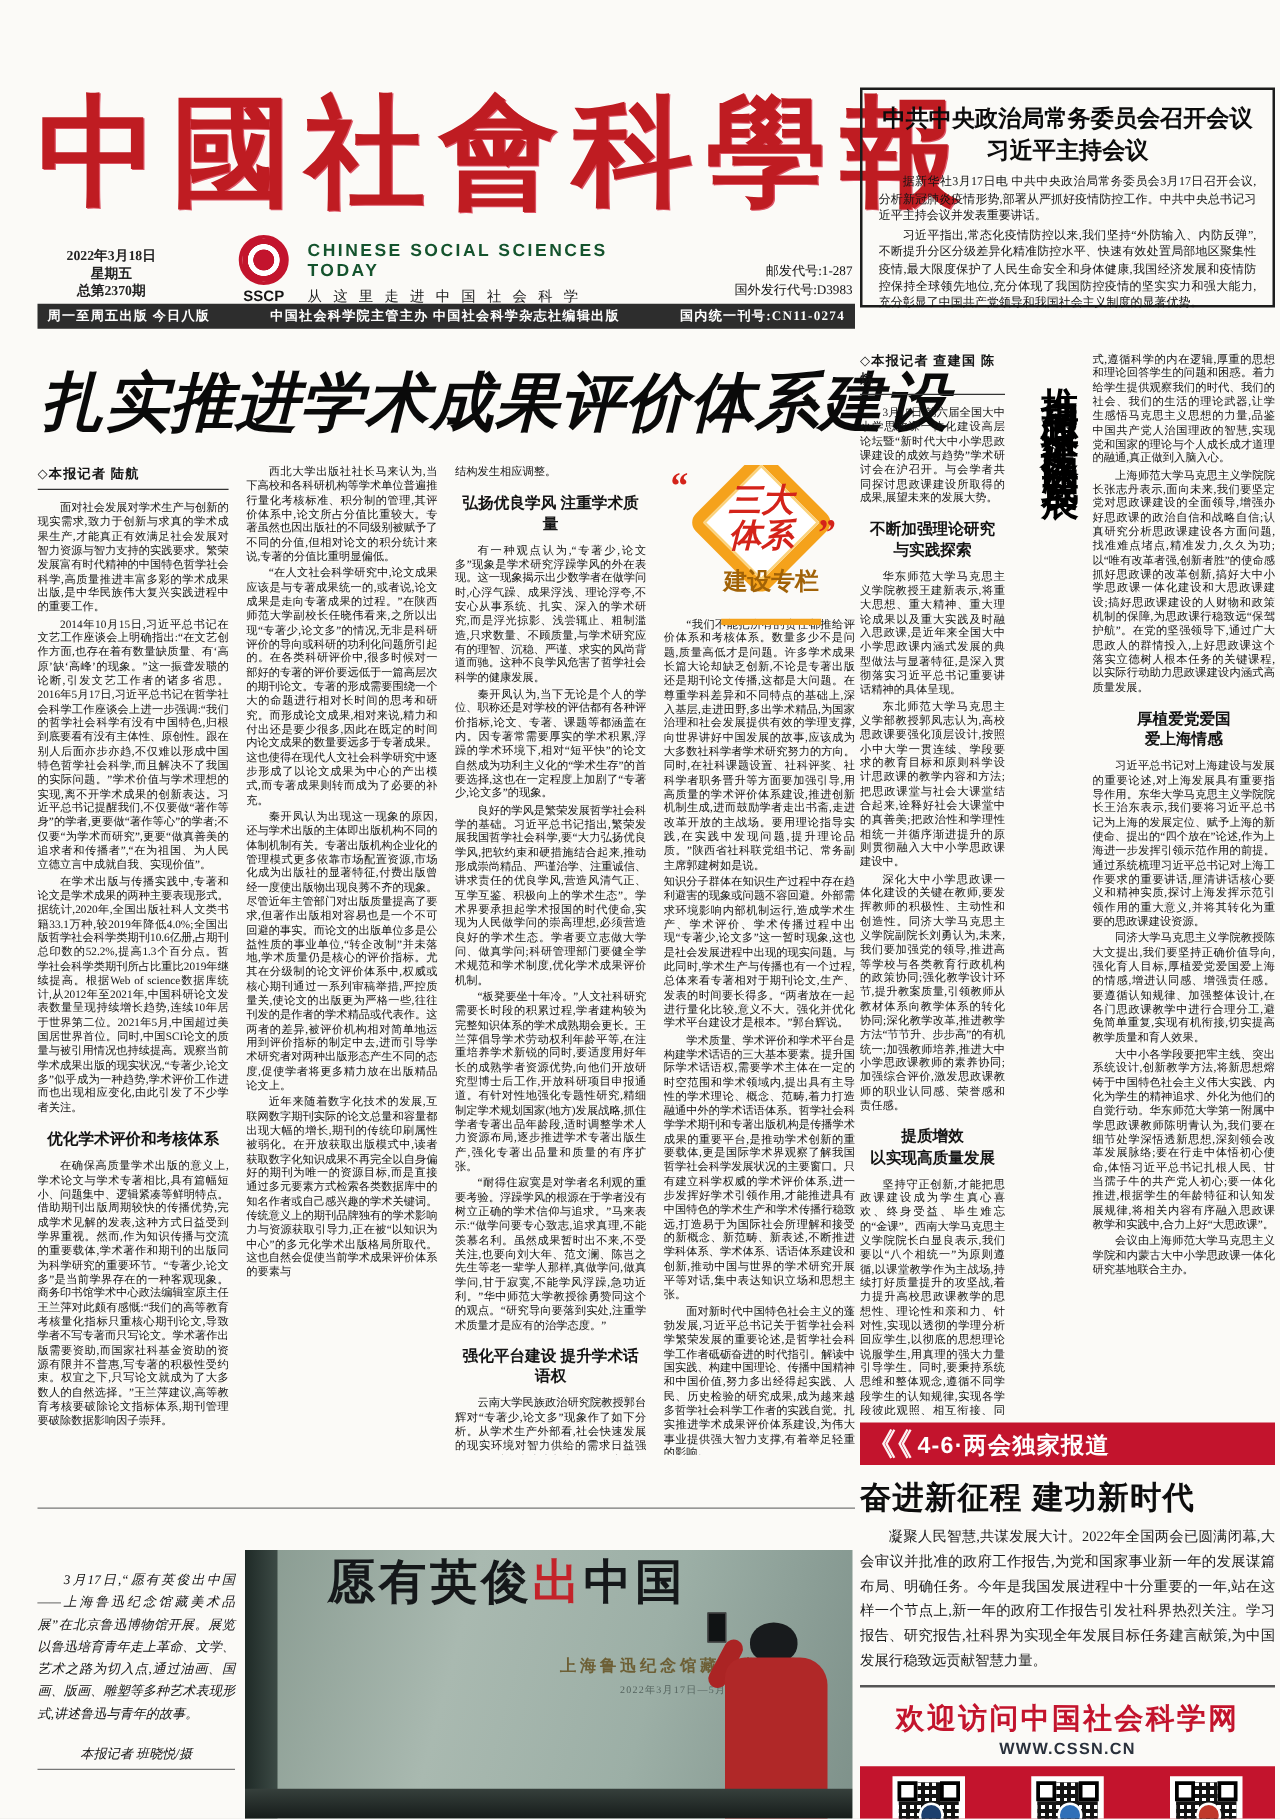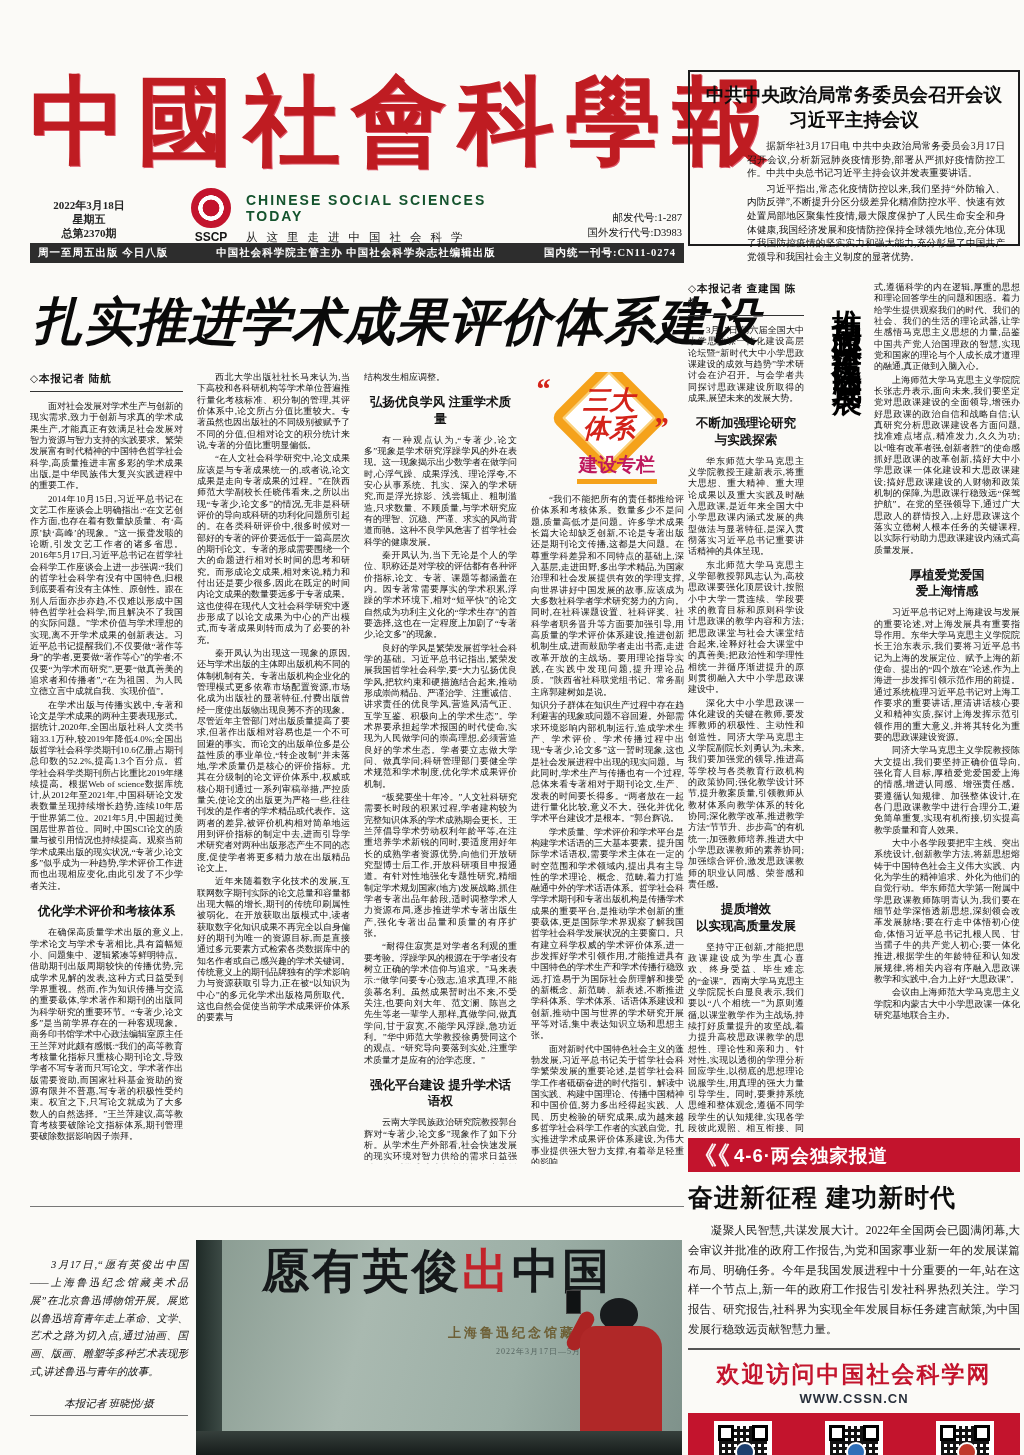--- a/index.html
+++ b/index.html
@@ -24,21 +24,21 @@
   .codes{position:absolute;right:2px;bottom:0;text-align:right;font-size:10.5px;line-height:15px;color:#111;}
   .mast-bar{position:absolute;left:30px;top:243px;width:654px;height:20px;background:#2d2d2d;color:#fff;
         display:flex;justify-content:space-between;align-items:center;padding:0 8px;box-sizing:border-box;
         font-size:10.5px;font-weight:bold;letter-spacing:1px;}
 
   
   .top-box{position:absolute;left:688px;top:70px;width:332px;height:176px;border:2px solid #1c1c1c;
         box-sizing:border-box;padding:10px 13px 6px;}
   .top-box-title{font-family:"Liberation Sans","DejaVu Sans",sans-serif;font-weight:900;font-size:18.5px;
         line-height:25px;text-align:center;white-space:pre-line;color:#0c0c0c;}
-  .top-box-body .para{font-size:9.6px;line-height:1.42;padding-left:44px;}
+  .top-box-body .para{font-size:9.6px;line-height:1.42;}
   .top-box-body{margin-top:7px;}
 
   
   .lead-headline{position:absolute;left:32px;top:288px;width:652px;font-family:"Liberation Sans","DejaVu Sans",sans-serif;
         font-weight:900;font-style:italic;font-size:51px;letter-spacing:1px;color:#0a0a0a;white-space:nowrap;}
   .cols{position:absolute;left:30px;top:372px;width:654px;height:792px;display:flex;gap:14px;}
   .col{flex:1 1 0;overflow:hidden;}
   .para{font-size:9px;line-height:1.26;text-align:justify;text-indent:2em;margin:0 0 2px;}
   .para.cont{text-indent:0;}
   .subhead{font-family:"Liberation Sans","DejaVu Sans",sans-serif;font-weight:bold;font-size:12.5px;
@@ -51,42 +51,42 @@
   .badge-diamond{position:absolute;left:36px;top:2px;width:66px;height:66px;background:#fff;
         border:9px solid #f5a21b;border-radius:10px;transform:rotate(45deg);
         box-shadow:0 0 0 2px #fbd27a inset;}
   .badge-text{position:absolute;left:36px;top:12px;width:84px;text-align:center;color:#d4231a;
         font-family:"Liberation Sans","DejaVu Sans",sans-serif;font-weight:900;font-style:italic;
         font-size:26px;line-height:28px;}
   .badge-q{position:absolute;color:#d4231a;font-size:30px;font-weight:900;font-style:italic;
         font-family:"Liberation Serif",serif;}
   .badge-q.open{left:4px;top:-2px;} .badge-q.close{left:122px;top:36px;}
   .badge-label{position:absolute;left:46px;top:78px;font-family:"Liberation Sans","DejaVu Sans",sans-serif;
-        font-weight:900;font-size:19px;color:#be185d;border-bottom:5px solid #f5a21b;padding:0 2px 1px;}
+        font-weight:900;font-size:19px;color:#a16207;border-bottom:5px solid #f5a21b;padding:0 2px 17px;}
 
   
   .right-art{position:absolute;left:688px;top:282px;width:332px;height:850px;display:flex;gap:7px;overflow:hidden;}
   .ra-colA{width:116px;flex:none;overflow:hidden;}
   .ra-title{width:56px;flex:none;writing-mode:vertical-rl;text-orientation:upright;
         font-family:"Liberation Sans","DejaVu Sans",sans-serif;font-weight:900;font-size:30px;
         letter-spacing:7px;color:#000;padding-top:4px;}
   .ra-colB{flex:1 1 0;overflow:hidden;}
 
   
   .rule-main{position:absolute;left:30px;top:1206px;width:654px;border-top:1px solid #777;}
   .caption{position:absolute;left:30px;top:1206px;width:158px;height:210px;border-bottom:1px solid #777;
         padding-top:50px;box-sizing:border-box;font-style:italic;font-size:10.5px;line-height:1.7;
         text-align:justify;color:#101010;}
   .caption .first{text-indent:2em;}
   .credit{margin-top:14px;text-align:center;font-style:italic;font-size:10.5px;}
   .photo{position:absolute;left:196px;top:1240px;width:486px;height:215px;overflow:hidden;
         background:linear-gradient(105deg,#87998f 0%,#a9b9b0 35%,#9cafa6 65%,#7e918a 100%);}
   .photo-door{position:absolute;left:0;top:0;width:26px;height:100%;
         background:linear-gradient(90deg,#1f2a27,#3c4a45);}
-  .photo-calli{position:absolute;left:66px;top:0px;font-weight:bold;font-size:47px;letter-spacing:3px;
+  .photo-calli{position:absolute;left:66px;top:0px;font-weight:bold;font-size:38px;letter-spacing:3px;
         color:#15181a;white-space:nowrap;font-family:"Liberation Serif",serif;}
   .photo-calli .red{color:#c3232a;}
   .photo-sub{position:absolute;left:252px;top:84px;color:#6d5f35;font-size:13px;letter-spacing:3px;font-weight:bold;}
   .photo-date{position:absolute;left:300px;top:106px;color:#55645f;font-size:8px;letter-spacing:1px;}
   .photo-floor{position:absolute;left:0;bottom:0;width:100%;height:24px;
         background:linear-gradient(#36403c,#161c1a);}
   .p-hair{position:absolute;right:44px;top:58px;width:38px;height:32px;background:#181b1d;
         border-radius:50% 50% 45% 45%;}
   .p-coat{position:absolute;right:20px;top:86px;width:82px;height:130px;background:#b02828;
         border-radius:16px 22px 0 0;}

